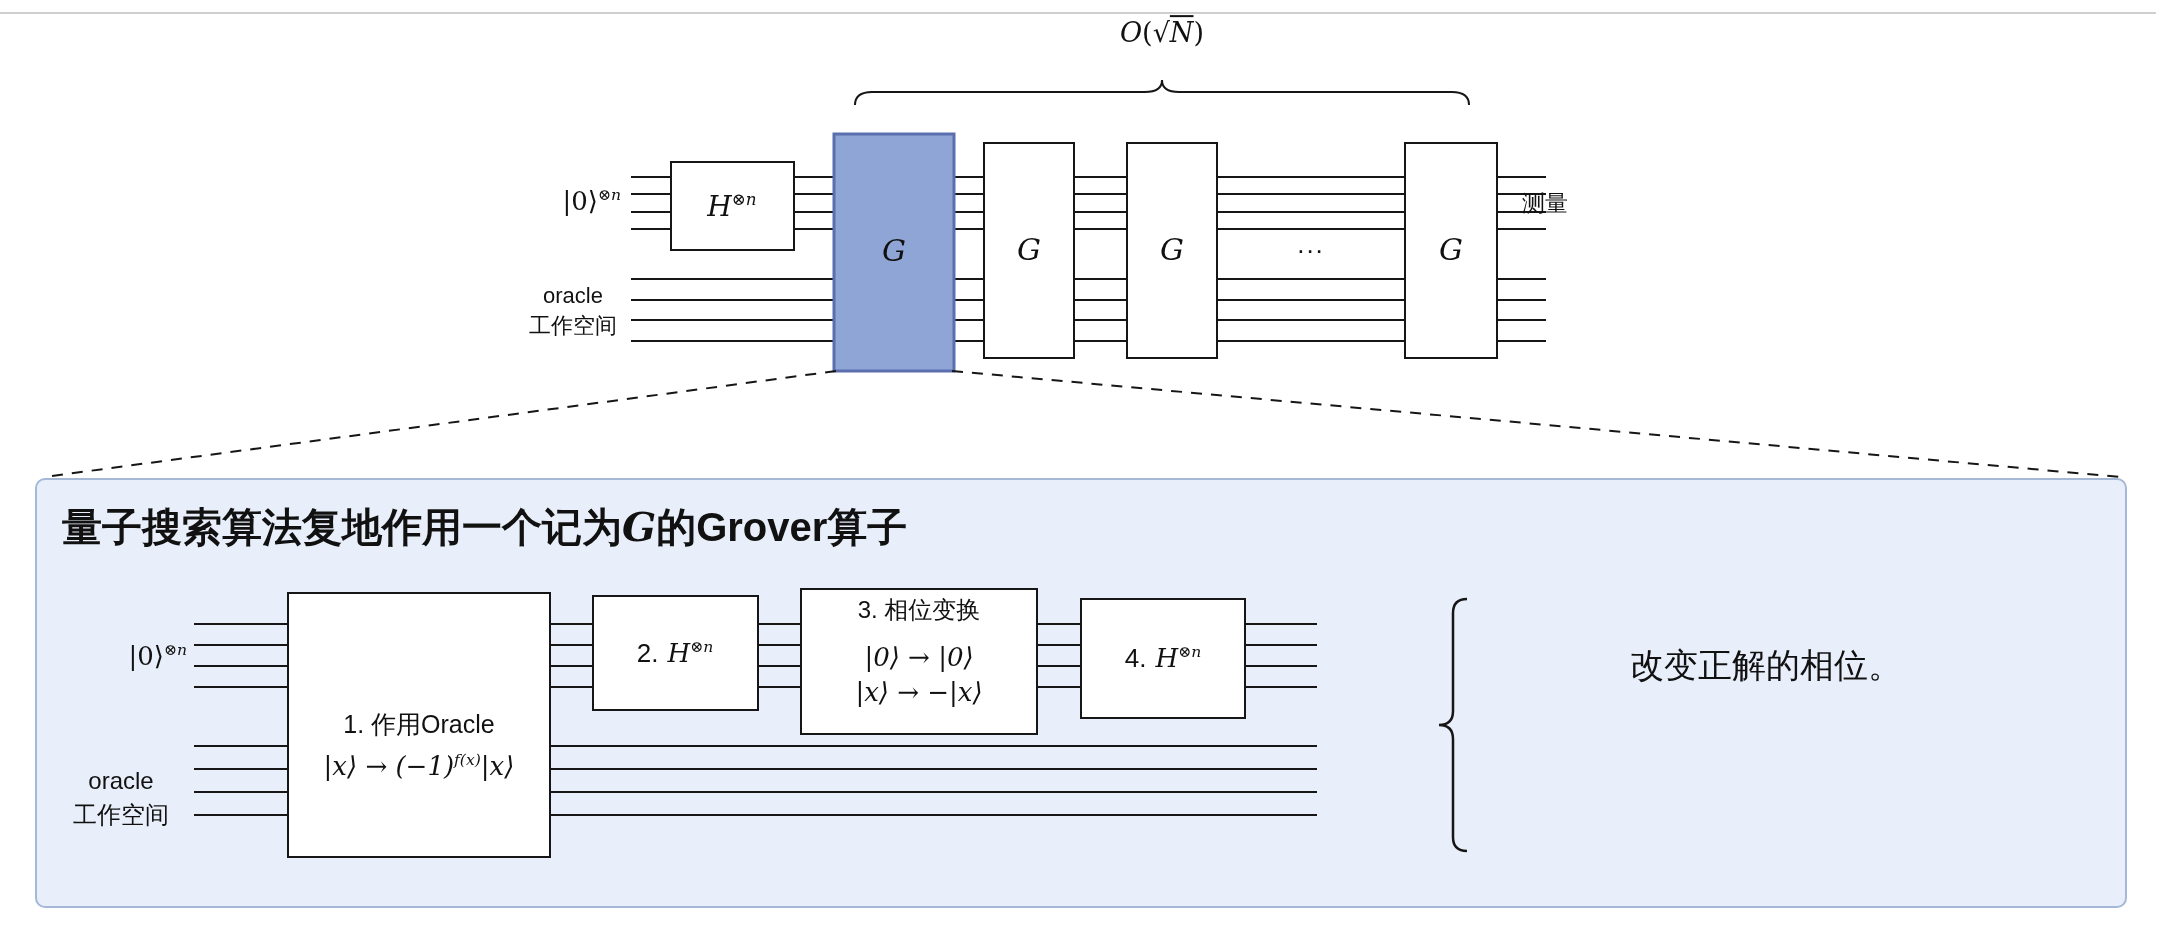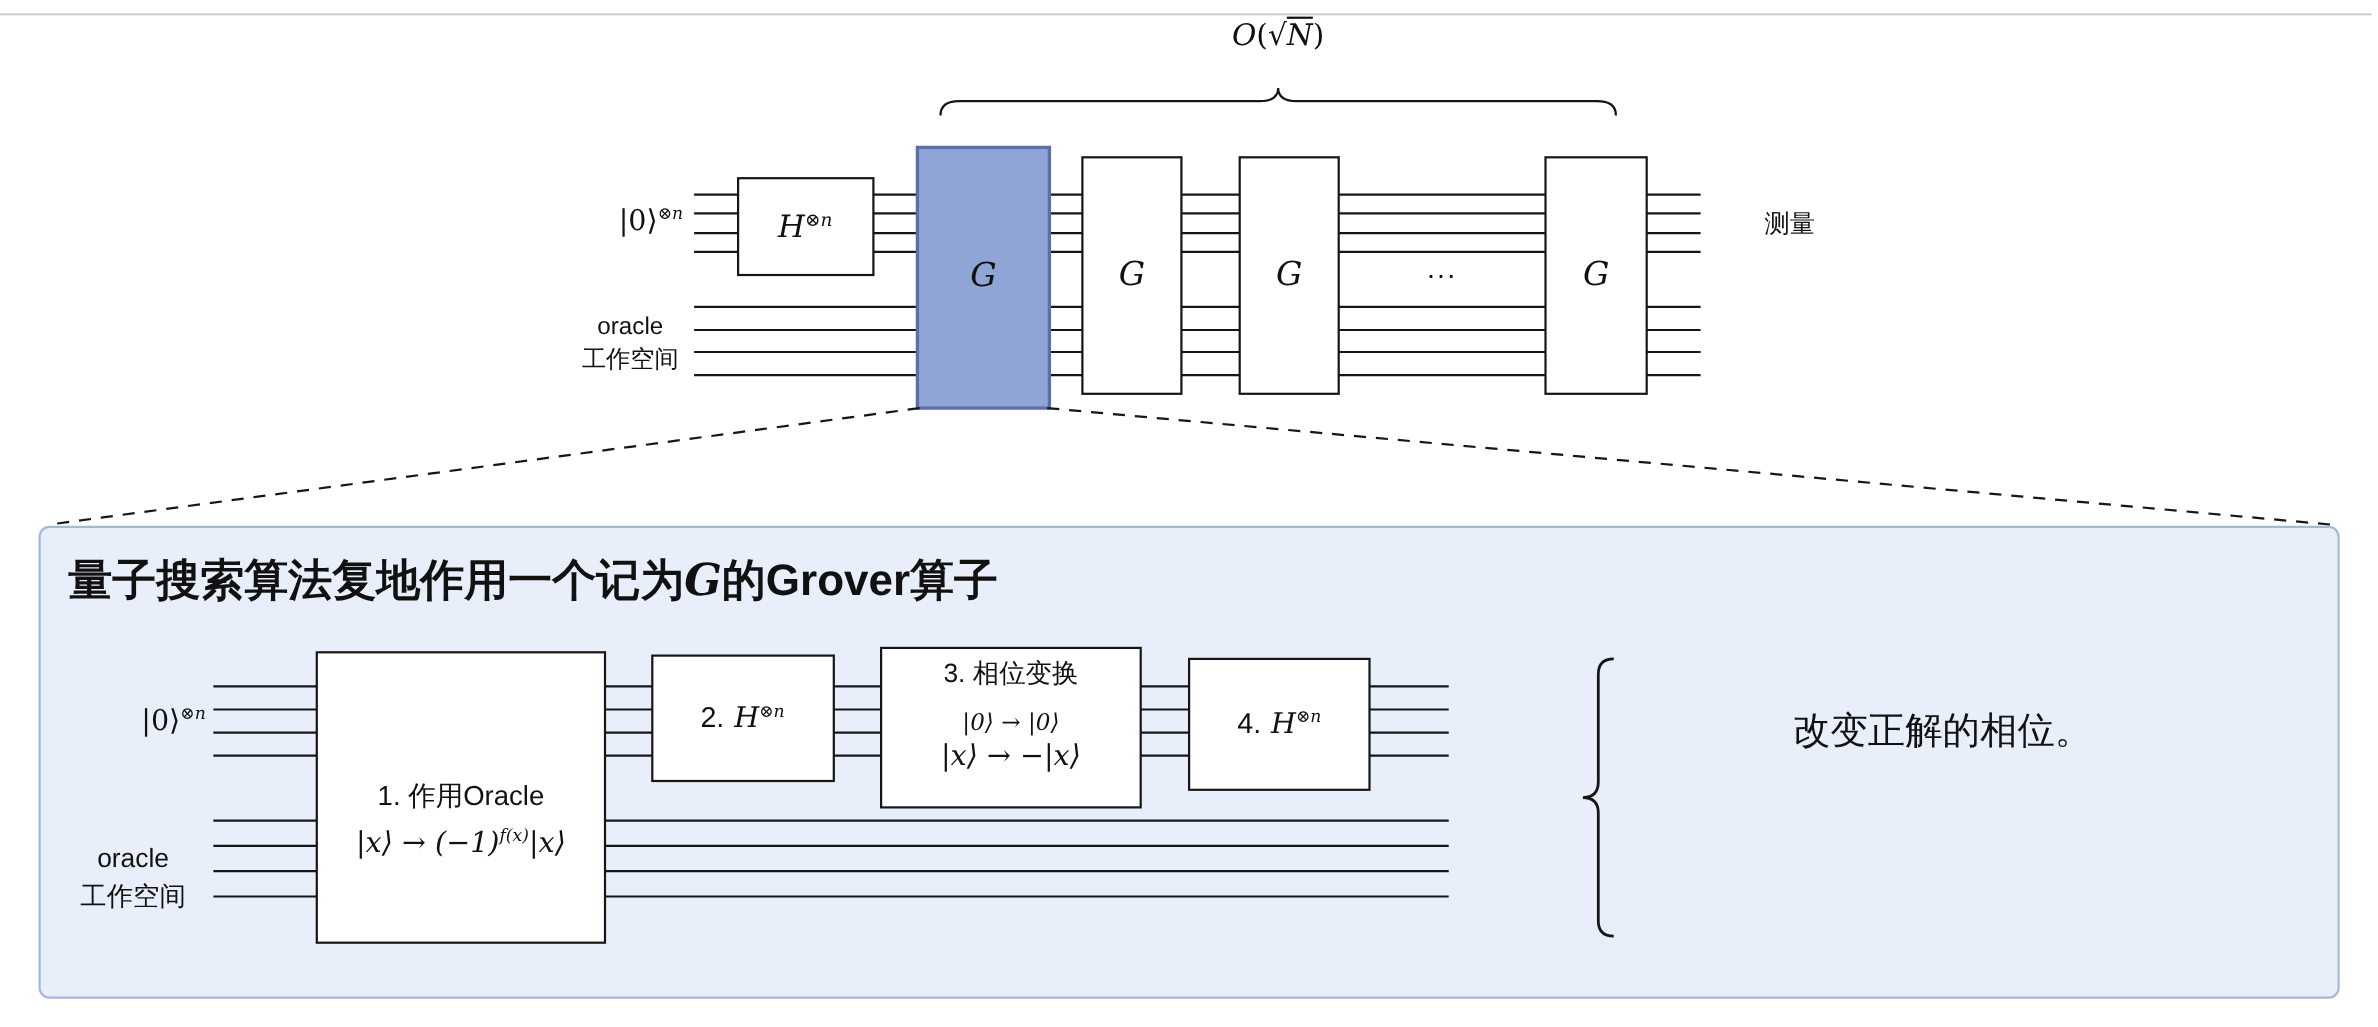--- a/index.html
+++ b/index.html
@@ -97,21 +97,21 @@
   <div class="lbl math" style="left:732px;top:206px;font-size:28px;">
     <span class="it">H</span><span class="sup it">⊗n</span>
   </div>
 
   <div class="lbl math it" style="left:894px;top:251px;font-size:30px;">G</div>
   <div class="lbl math it" style="left:1029px;top:250px;font-size:30px;">G</div>
   <div class="lbl math it" style="left:1172px;top:250px;font-size:30px;">G</div>
   <div class="lbl" style="left:1311px;top:244px;font-size:26px;letter-spacing:2px;">...</div>
   <div class="lbl math it" style="left:1451px;top:250px;font-size:30px;">G</div>
 
-  <div class="lbl anchor-left cjk" style="left:1604px;top:203px;font-size:23px;">测量</div>
+  <div class="lbl anchor-left cjk" style="left:1522px;top:203px;font-size:23px;">测量</div>
 
   <div class="lbl cjk center" style="left:573px;top:311px;font-size:22px;line-height:1.35;">
     <div>oracle</div>
     <div>工作空间</div>
   </div>
 
   <div class="title cjk">
     <span>量子搜索算法复地作用一个记为</span><span class="math it">G</span><span>的Grover算子</span>
   </div>
 
@@ -130,21 +130,21 @@
       <span class="it">|x⟩ → (−1)</span><span class="sup it">f(x)</span><span class="it">|x⟩</span>
     </div>
   </div>
 
   <div class="lbl" style="left:675px;top:653px;font-size:26px;">
     <span class="cjk num">2.</span><span class="math it">H</span><span class="math sup it">⊗n</span>
   </div>
 
   <div class="lbl center" style="left:919px;top:651px;">
     <div class="cjk" style="font-size:24px;">3. 相位变换</div>
-    <div class="math it" style="font-size:21px;margin-top:16px;">|0⟩ → |0⟩</div>
+    <div class="math it" style="font-size:26px;margin-top:16px;">|0⟩ → |0⟩</div>
     <div class="math it" style="font-size:26px;margin-top:2px;">|x⟩ → −|x⟩</div>
   </div>
 
   <div class="lbl" style="left:1163px;top:658px;font-size:26px;">
     <span class="cjk num">4.</span><span class="math it">H</span><span class="math sup it">⊗n</span>
   </div>
 
   <div class="lbl anchor-left cjk" style="left:1630px;top:665px;font-size:34px;text-align:center;">改变正解的相位。</div>
 
 

